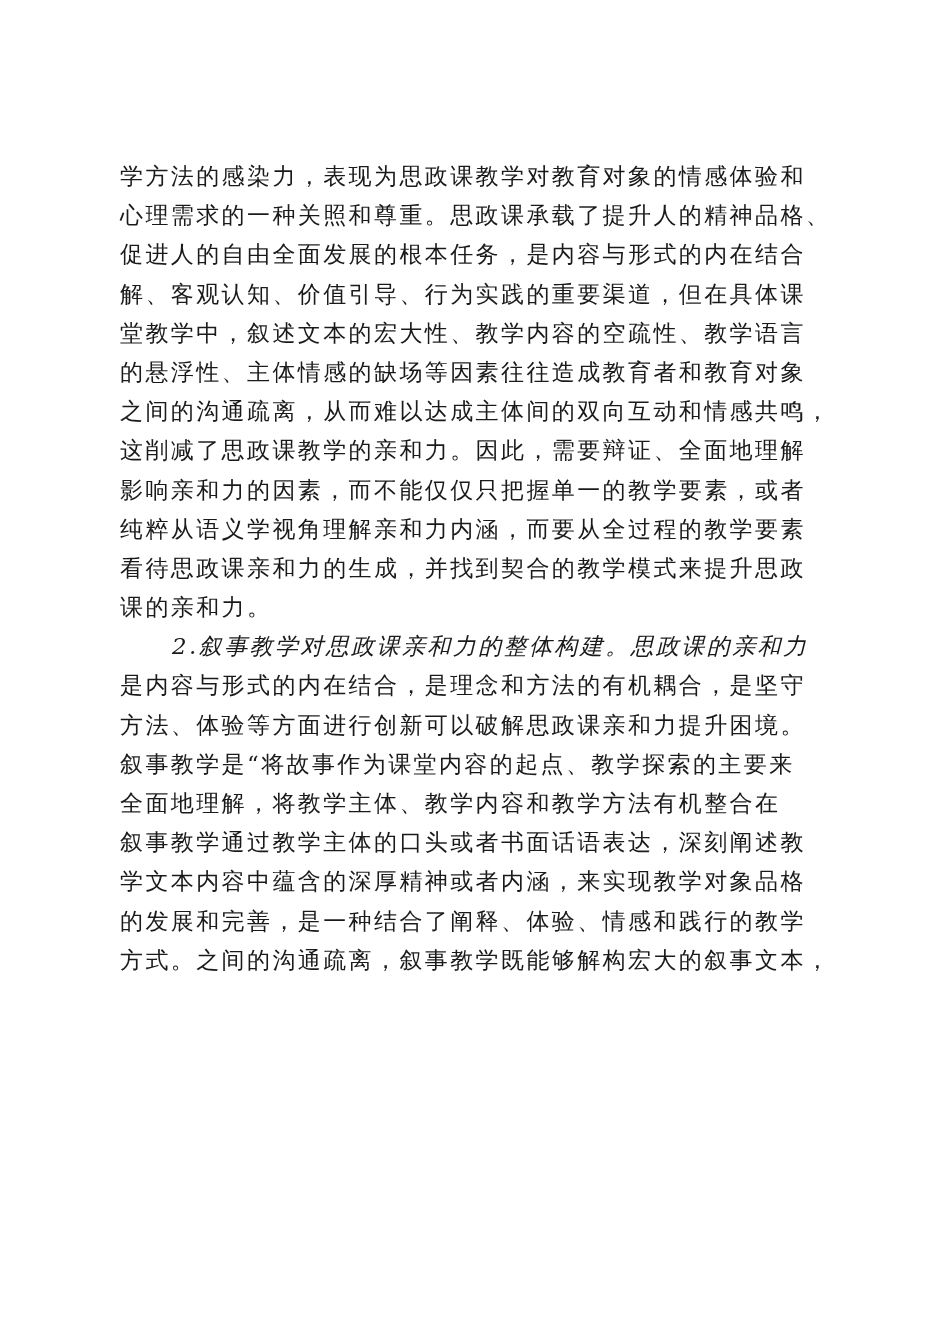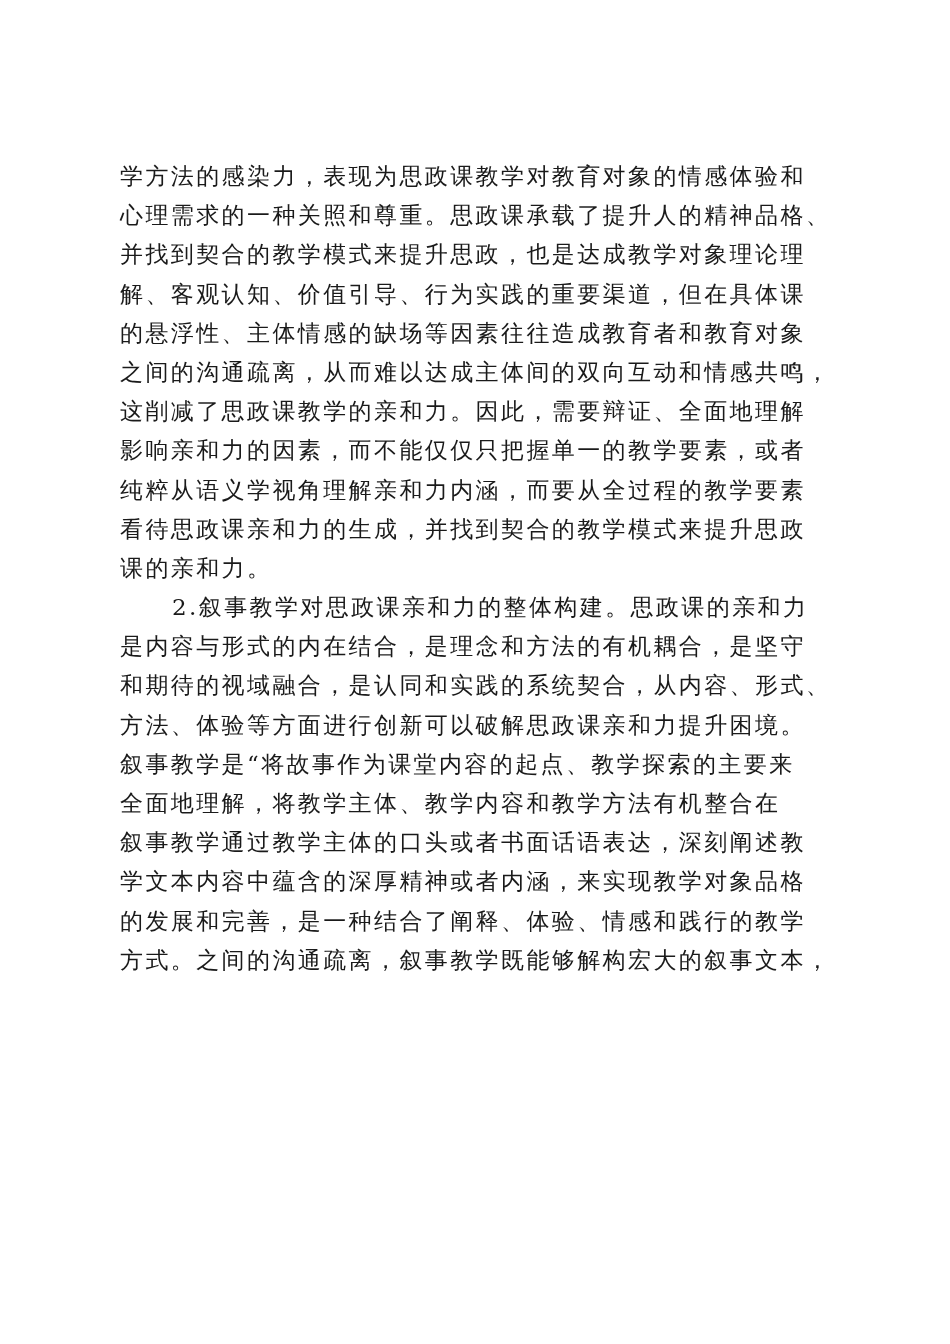--- a/index.html
+++ b/index.html
@@ -30,44 +30,45 @@
     color: #1a1a1a;
   }
   .line {
     height: 39.2px;
     line-height: 39.2px;
     white-space: nowrap;
     letter-spacing: 2.4px;
   }
   .line.indent {
     padding-left: 52px;
+    font-style: italic;
   }
 </style>
 </head>
 <body>
 
 <div class="page">
   <div class="body-text">
     <div>
       <div class="line">学方法的感染力，表现为思政课教学对教育对象的情感体验和</div>
       <div class="line">心理需求的一种关照和尊重。思政课承载了提升人的精神品格、</div>
-      <div class="line">并找到契合的教学模式来提升思政，也是达成教学对象理论理</div>
+      <div class="line">促进人的自由全面发展的根本任务，是内容与形式的内在结合</div>
       <div class="line">解、客观认知、价值引导、行为实践的重要渠道，但在具体课</div>
+      <div class="line">堂教学中，叙述文本的宏大性、教学内容的空疏性、教学语言</div>
       <div class="line">的悬浮性、主体情感的缺场等因素往往造成教育者和教育对象</div>
       <div class="line">之间的沟通疏离，从而难以达成主体间的双向互动和情感共鸣，</div>
       <div class="line">这削减了思政课教学的亲和力。因此，需要辩证、全面地理解</div>
       <div class="line">影响亲和力的因素，而不能仅仅只把握单一的教学要素，或者</div>
       <div class="line">纯粹从语义学视角理解亲和力内涵，而要从全过程的教学要素</div>
       <div class="line">看待思政课亲和力的生成，并找到契合的教学模式来提升思政</div>
       <div class="line">课的亲和力。</div>
     </div>
     <div>
       <div class="line indent">2.叙事教学对思政课亲和力的整体构建。思政课的亲和力</div>
       <div class="line">是内容与形式的内在结合，是理念和方法的有机耦合，是坚守</div>
-      <div class="line">和期待的视域融合，是认同和实践的系统契合，从内容、形式、</div>
       <div class="line">方法、体验等方面进行创新可以破解思政课亲和力提升困境。</div>
       <div class="line">叙事教学是“将故事作为课堂内容的起点、教学探索的主要来</div>
       <div class="line">全面地理解，将教学主体、教学内容和教学方法有机整合在</div>
       <div class="line">叙事教学通过教学主体的口头或者书面话语表达，深刻阐述教</div>
       <div class="line">学文本内容中蕴含的深厚精神或者内涵，来实现教学对象品格</div>
       <div class="line">的发展和完善，是一种结合了阐释、体验、情感和践行的教学</div>
       <div class="line">方式。之间的沟通疏离，叙事教学既能够解构宏大的叙事文本，</div>
     </div>
   </div>
 </div>

